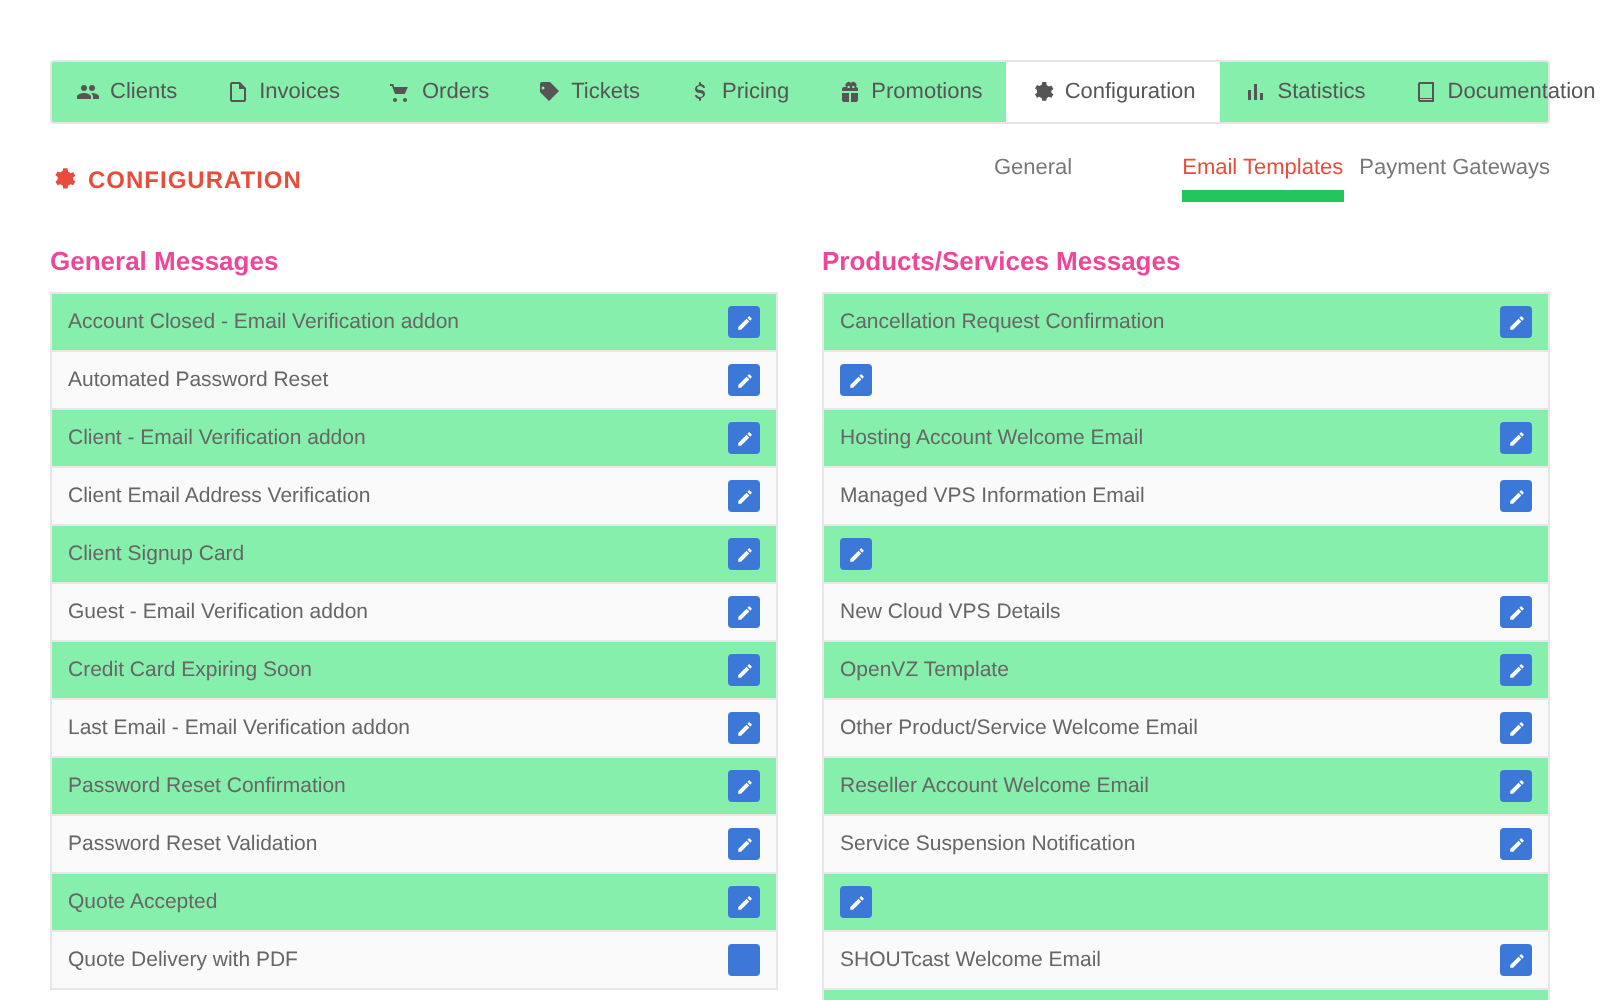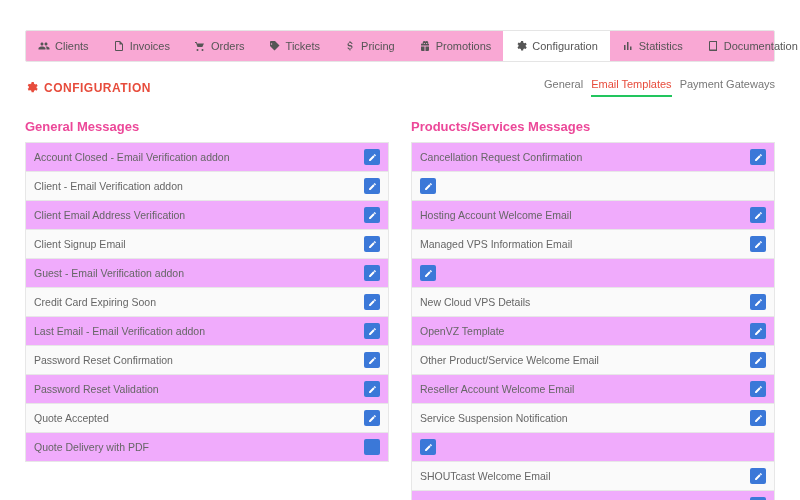--- a/index.html
+++ b/index.html
@@ -1,39 +1,39 @@
 <!DOCTYPE html>
 <html><head>
 <meta charset="utf-8">
 <style>
 * { margin: 0; padding: 0; box-sizing: border-box; }
 body { font-family: Arial, sans-serif; background: #fff; padding: 30px 25px; font-size: 11px; color: #555; }
 .container { max-width: 760px; margin: 0 auto; }
 
-.topnav { display: flex; background: #f9a8d4; border: 1px solid #e5e5e5; border-radius: 2px; }
+.topnav { display: flex; background: #86efac; border: 1px solid #e5e5e5; border-radius: 2px; }
 .topnav-item { display: flex; align-items: center; gap: 5px; padding: 9px 12px; cursor: pointer; color: #555; }
 .topnav-item.active { background: #fff; }
 .topnav-item .icon { width: 12px; height: 12px; display: inline-flex; align-items: center; justify-content: center; }
 .topnav-item .icon svg { width: 100%; height: 100%; fill: #555; }
 
 .subheader { display: flex; justify-content: space-between; align-items: center; margin-top: 16px; }
 .page-title { display: flex; align-items: center; gap: 6px; color: #e74c3c; font-size: 12px; font-weight: bold; letter-spacing: 0.5px; }
 .page-title .icon { width: 13px; height: 13px; }
 .page-title .icon svg { fill: #e74c3c; }
 
 .subtabs { display: flex; gap: 8px; font-size: 11px; }
 .subtab { color: #777; cursor: pointer; padding-bottom: 5px; }
-.subtab.active { color: #e74c3c; border-bottom: 2px solid #22c55e; }
+.subtab.active { color: #e74c3c; border-bottom: 6px solid #22c55e; margin-left: 47px; }
 
 .columns { display: flex; gap: 22px; margin-top: 22px; }
 .col { flex: 1; }
 .col-heading { font-size: 13px; font-weight: bold; color: #ec4899; margin-bottom: 8px; }
 
 .item-list { display: flex; flex-direction: column; }
-.item-row { display: flex; justify-content: space-between; align-items: center; padding: 6px 8px; border: 1px solid #e7e7e7; border-top: none; background: #f0abfc; font-size: 10.5px; color: #666; }
+.item-row { display: flex; justify-content: space-between; align-items: center; padding: 6px 8px; border: 1px solid #e7e7e7; border-top: none; background: #86efac; font-size: 10.5px; color: #666; }
 .item-row:first-child { border-top: 1px solid #e7e7e7; }
 .item-row:nth-child(even) { background: #fafafa; }
 
 .edit-btn { width: 16px; height: 16px; background: #3b78d8; border-radius: 2px; display: flex; align-items: center; justify-content: center; cursor: pointer; flex-shrink: 0; }
 .edit-btn svg { width: 9px; height: 9px; fill: #fff; }
 </style>
 </head>
 <body>
 
 <div class="container">
@@ -135,37 +135,45 @@
       <div class="item-list" id="leftlist">
           <div class="item-row">
             <span>Account Closed - Email Verification addon</span>
             <div class="edit-btn">
               <svg viewBox="0 0 24 24">
                 <path d="M3 17.25V21h3.75L17.8 9.94l-3.75-3.75L3 17.25zM20.7 7.04a1 1 0 000-1.41l-2.34-2.34a1 1 0 00-1.41 0L15.13 5.1l3.75 3.75 1.82-1.81z"></path>
               </svg>
             </div>
           </div>
           <div class="item-row">
+            <span>Automated Password Reset</span>
+            <div class="edit-btn">
+              <svg viewBox="0 0 24 24">
+                <path d="M3 17.25V21h3.75L17.8 9.94l-3.75-3.75L3 17.25zM20.7 7.04a1 1 0 000-1.41l-2.34-2.34a1 1 0 00-1.41 0L15.13 5.1l3.75 3.75 1.82-1.81z"></path>
+              </svg>
+            </div>
+          </div>
+          <div class="item-row">
             <span>Client - Email Verification addon</span>
             <div class="edit-btn">
               <svg viewBox="0 0 24 24">
                 <path d="M3 17.25V21h3.75L17.8 9.94l-3.75-3.75L3 17.25zM20.7 7.04a1 1 0 000-1.41l-2.34-2.34a1 1 0 00-1.41 0L15.13 5.1l3.75 3.75 1.82-1.81z"></path>
               </svg>
             </div>
           </div>
           <div class="item-row">
             <span>Client Email Address Verification</span>
             <div class="edit-btn">
               <svg viewBox="0 0 24 24">
                 <path d="M3 17.25V21h3.75L17.8 9.94l-3.75-3.75L3 17.25zM20.7 7.04a1 1 0 000-1.41l-2.34-2.34a1 1 0 00-1.41 0L15.13 5.1l3.75 3.75 1.82-1.81z"></path>
               </svg>
             </div>
           </div>
           <div class="item-row">
-            <span>Client Signup Email</span>
+            <span>Client Signup Card</span>
             <div class="edit-btn">
               <svg viewBox="0 0 24 24">
                 <path d="M3 17.25V21h3.75L17.8 9.94l-3.75-3.75L3 17.25zM20.7 7.04a1 1 0 000-1.41l-2.34-2.34a1 1 0 00-1.41 0L15.13 5.1l3.75 3.75 1.82-1.81z"></path>
               </svg>
             </div>
           </div>
           <div class="item-row">
             <span>Guest - Email Verification addon</span>
             <div class="edit-btn">
               <svg viewBox="0 0 24 24">

